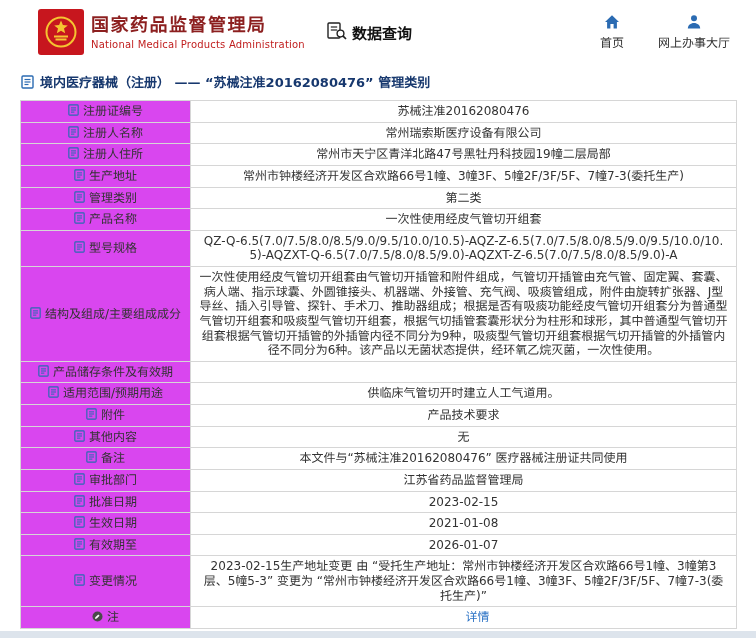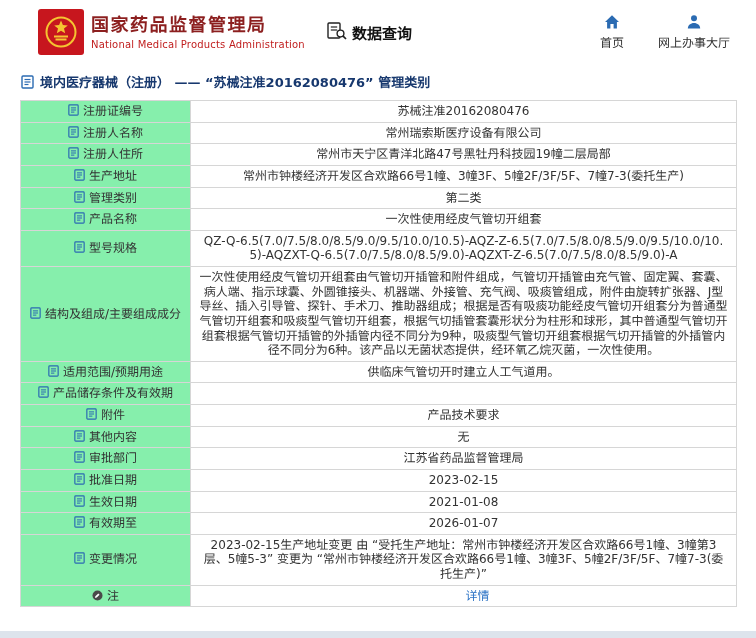--- a/index.html
+++ b/index.html
@@ -15,21 +15,21 @@
   .section-title { display:flex; gap:5px; margin-left:22px; font-size:15px; font-weight:bold; color:#111; }
   .topnav { margin-left:auto; display:flex; gap:34px; }
   .nav-item { display:flex; flex-direction:column; align-items:center; gap:3px; font-size:12px; color:#333; text-decoration:none; cursor:pointer; }
 
   
   .breadcrumb { display:flex; align-items:center; gap:6px; margin:10px 0 0 21px; font-size:13px; font-weight:600; color:var(--breadcrumb-blue,#17386e); }
 
   
   table.info { border-collapse:collapse; table-layout:fixed; width:717px; margin:9px 0 0 20px; }
   table.info th, table.info td { border:1px solid #d6d6d6; font-size:12px; line-height:1.22; vertical-align:middle; }
-  table.info th { width:170px; background:#86efac; font-weight:normal; color:#333; text-align:center; padding:3px 6px; }
+  table.info th { width:170px; background:#d946ef; font-weight:normal; color:#333; text-align:center; padding:3px 6px; }
   table.info td { padding:3px 8px; text-align:center; color:#333; word-break:break-all; }
   .label-icon { vertical-align:-1px; margin-right:4px; }
   .detail-link { color:var(--link-blue,#2a72c5); text-decoration:none; cursor:pointer;margin-left:28px; }
 
   
   .footer-strip { position:absolute; left:0; right:0; bottom:0; height:7px; background:#dde4ec; }
 </style>
 </head>
 <body>
 
@@ -161,49 +161,58 @@
     <line x1="3.5" y1="9.5" x2="7.5" y2="9.5" stroke="#2b6bb2" stroke-width="1.2"></line>
   </svg><span>结构及组成/主要组成成分</span></th>
           <td>一次性使用经皮气管切开组套由气管切开插管和附件组成，气管切开插管由充气管、固定翼、套囊、病人端、指示球囊、外圆锥接头、机器端、外接管、充气阀、吸痰管组成，附件由旋转扩张器、J型导丝、插入引导管、探针、手术刀、推助器组成；根据是否有吸痰功能经皮气管切开组套分为普通型气管切开组套和吸痰型气管切开组套，根据气切插管套囊形状分为柱形和球形，其中普通型气管切开组套根据气管切开插管的外插管内径不同分为9种，吸痰型气管切开组套根据气切开插管的外插管内径不同分为6种。该产品以无菌状态提供，经环氧乙烷灭菌，一次性使用。</td>
         </tr>
         <tr>
           <th><svg class="label-icon" width="11" height="12" viewBox="0 0 13 14" aria-hidden="true">
     <rect x="1" y="1" width="11" height="12" rx="1" fill="none" stroke="#2b6bb2" stroke-width="1.4"></rect>
     <line x1="3.5" y1="4.5" x2="9.5" y2="4.5" stroke="#2b6bb2" stroke-width="1.2"></line>
     <line x1="3.5" y1="7" x2="9.5" y2="7" stroke="#2b6bb2" stroke-width="1.2"></line>
     <line x1="3.5" y1="9.5" x2="7.5" y2="9.5" stroke="#2b6bb2" stroke-width="1.2"></line>
+  </svg><span>产品储存条件及有效期</span></th>
+          <td></td>
+        </tr>
+        <tr>
+          <th><svg class="label-icon" width="11" height="12" viewBox="0 0 13 14" aria-hidden="true">
+    <rect x="1" y="1" width="11" height="12" rx="1" fill="none" stroke="#2b6bb2" stroke-width="1.4"></rect>
+    <line x1="3.5" y1="4.5" x2="9.5" y2="4.5" stroke="#2b6bb2" stroke-width="1.2"></line>
+    <line x1="3.5" y1="7" x2="9.5" y2="7" stroke="#2b6bb2" stroke-width="1.2"></line>
+    <line x1="3.5" y1="9.5" x2="7.5" y2="9.5" stroke="#2b6bb2" stroke-width="1.2"></line>
   </svg><span>适用范围/预期用途</span></th>
           <td>供临床气管切开时建立人工气道用。</td>
         </tr>
         <tr>
           <th><svg class="label-icon" width="11" height="12" viewBox="0 0 13 14" aria-hidden="true">
     <rect x="1" y="1" width="11" height="12" rx="1" fill="none" stroke="#2b6bb2" stroke-width="1.4"></rect>
     <line x1="3.5" y1="4.5" x2="9.5" y2="4.5" stroke="#2b6bb2" stroke-width="1.2"></line>
     <line x1="3.5" y1="7" x2="9.5" y2="7" stroke="#2b6bb2" stroke-width="1.2"></line>
     <line x1="3.5" y1="9.5" x2="7.5" y2="9.5" stroke="#2b6bb2" stroke-width="1.2"></line>
-  </svg><span>产品储存条件及有效期</span></th>
-          <td></td>
-        </tr>
-        <tr>
-          <th><svg class="label-icon" width="11" height="12" viewBox="0 0 13 14" aria-hidden="true">
-    <rect x="1" y="1" width="11" height="12" rx="1" fill="none" stroke="#2b6bb2" stroke-width="1.4"></rect>
-    <line x1="3.5" y1="4.5" x2="9.5" y2="4.5" stroke="#2b6bb2" stroke-width="1.2"></line>
-    <line x1="3.5" y1="7" x2="9.5" y2="7" stroke="#2b6bb2" stroke-width="1.2"></line>
-    <line x1="3.5" y1="9.5" x2="7.5" y2="9.5" stroke="#2b6bb2" stroke-width="1.2"></line>
   </svg><span>附件</span></th>
           <td>产品技术要求</td>
         </tr>
         <tr>
           <th><svg class="label-icon" width="11" height="12" viewBox="0 0 13 14" aria-hidden="true">
     <rect x="1" y="1" width="11" height="12" rx="1" fill="none" stroke="#2b6bb2" stroke-width="1.4"></rect>
     <line x1="3.5" y1="4.5" x2="9.5" y2="4.5" stroke="#2b6bb2" stroke-width="1.2"></line>
     <line x1="3.5" y1="7" x2="9.5" y2="7" stroke="#2b6bb2" stroke-width="1.2"></line>
     <line x1="3.5" y1="9.5" x2="7.5" y2="9.5" stroke="#2b6bb2" stroke-width="1.2"></line>
   </svg><span>其他内容</span></th>
           <td>无</td>
+        </tr>
+        <tr>
+          <th><svg class="label-icon" width="11" height="12" viewBox="0 0 13 14" aria-hidden="true">
+    <rect x="1" y="1" width="11" height="12" rx="1" fill="none" stroke="#2b6bb2" stroke-width="1.4"></rect>
+    <line x1="3.5" y1="4.5" x2="9.5" y2="4.5" stroke="#2b6bb2" stroke-width="1.2"></line>
+    <line x1="3.5" y1="7" x2="9.5" y2="7" stroke="#2b6bb2" stroke-width="1.2"></line>
+    <line x1="3.5" y1="9.5" x2="7.5" y2="9.5" stroke="#2b6bb2" stroke-width="1.2"></line>
+  </svg><span>备注</span></th>
+          <td>本文件与“苏械注准20162080476” 医疗器械注册证共同使用</td>
         </tr>
         <tr>
           <th><svg class="label-icon" width="11" height="12" viewBox="0 0 13 14" aria-hidden="true">
     <rect x="1" y="1" width="11" height="12" rx="1" fill="none" stroke="#2b6bb2" stroke-width="1.4"></rect>
     <line x1="3.5" y1="4.5" x2="9.5" y2="4.5" stroke="#2b6bb2" stroke-width="1.2"></line>
     <line x1="3.5" y1="7" x2="9.5" y2="7" stroke="#2b6bb2" stroke-width="1.2"></line>
     <line x1="3.5" y1="9.5" x2="7.5" y2="9.5" stroke="#2b6bb2" stroke-width="1.2"></line>
   </svg><span>审批部门</span></th>
           <td>江苏省药品监督管理局</td>
         </tr>

